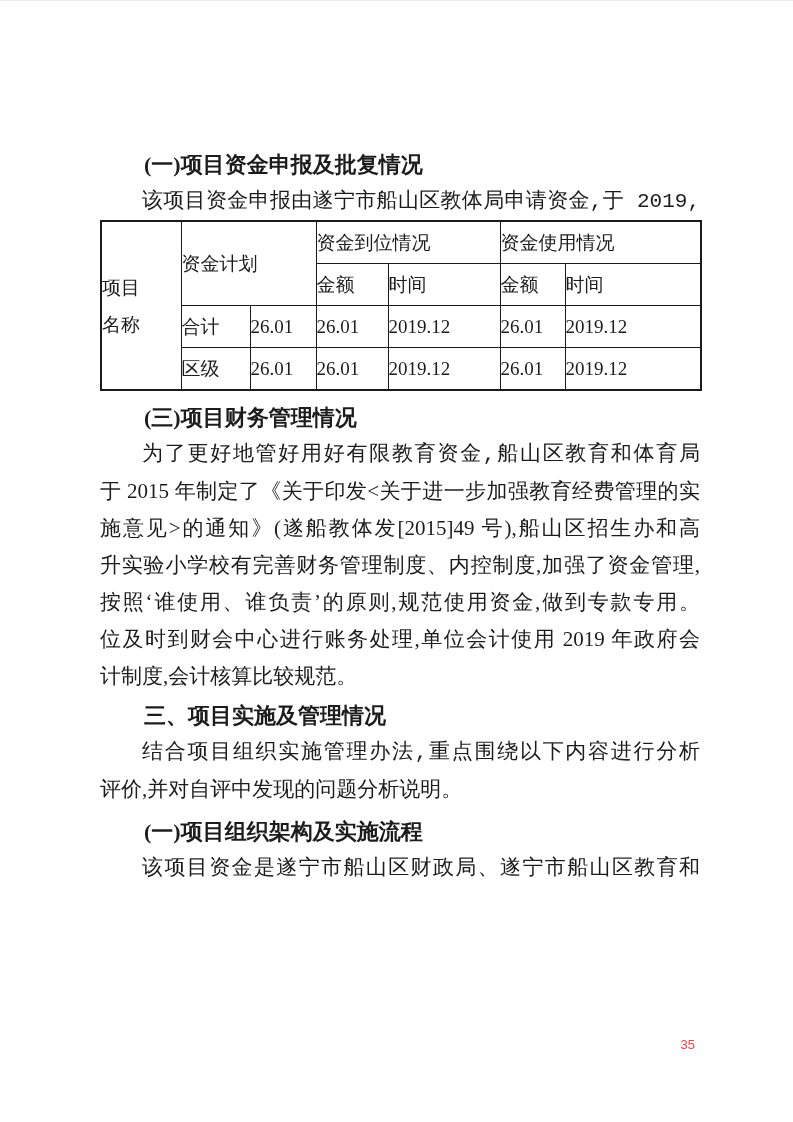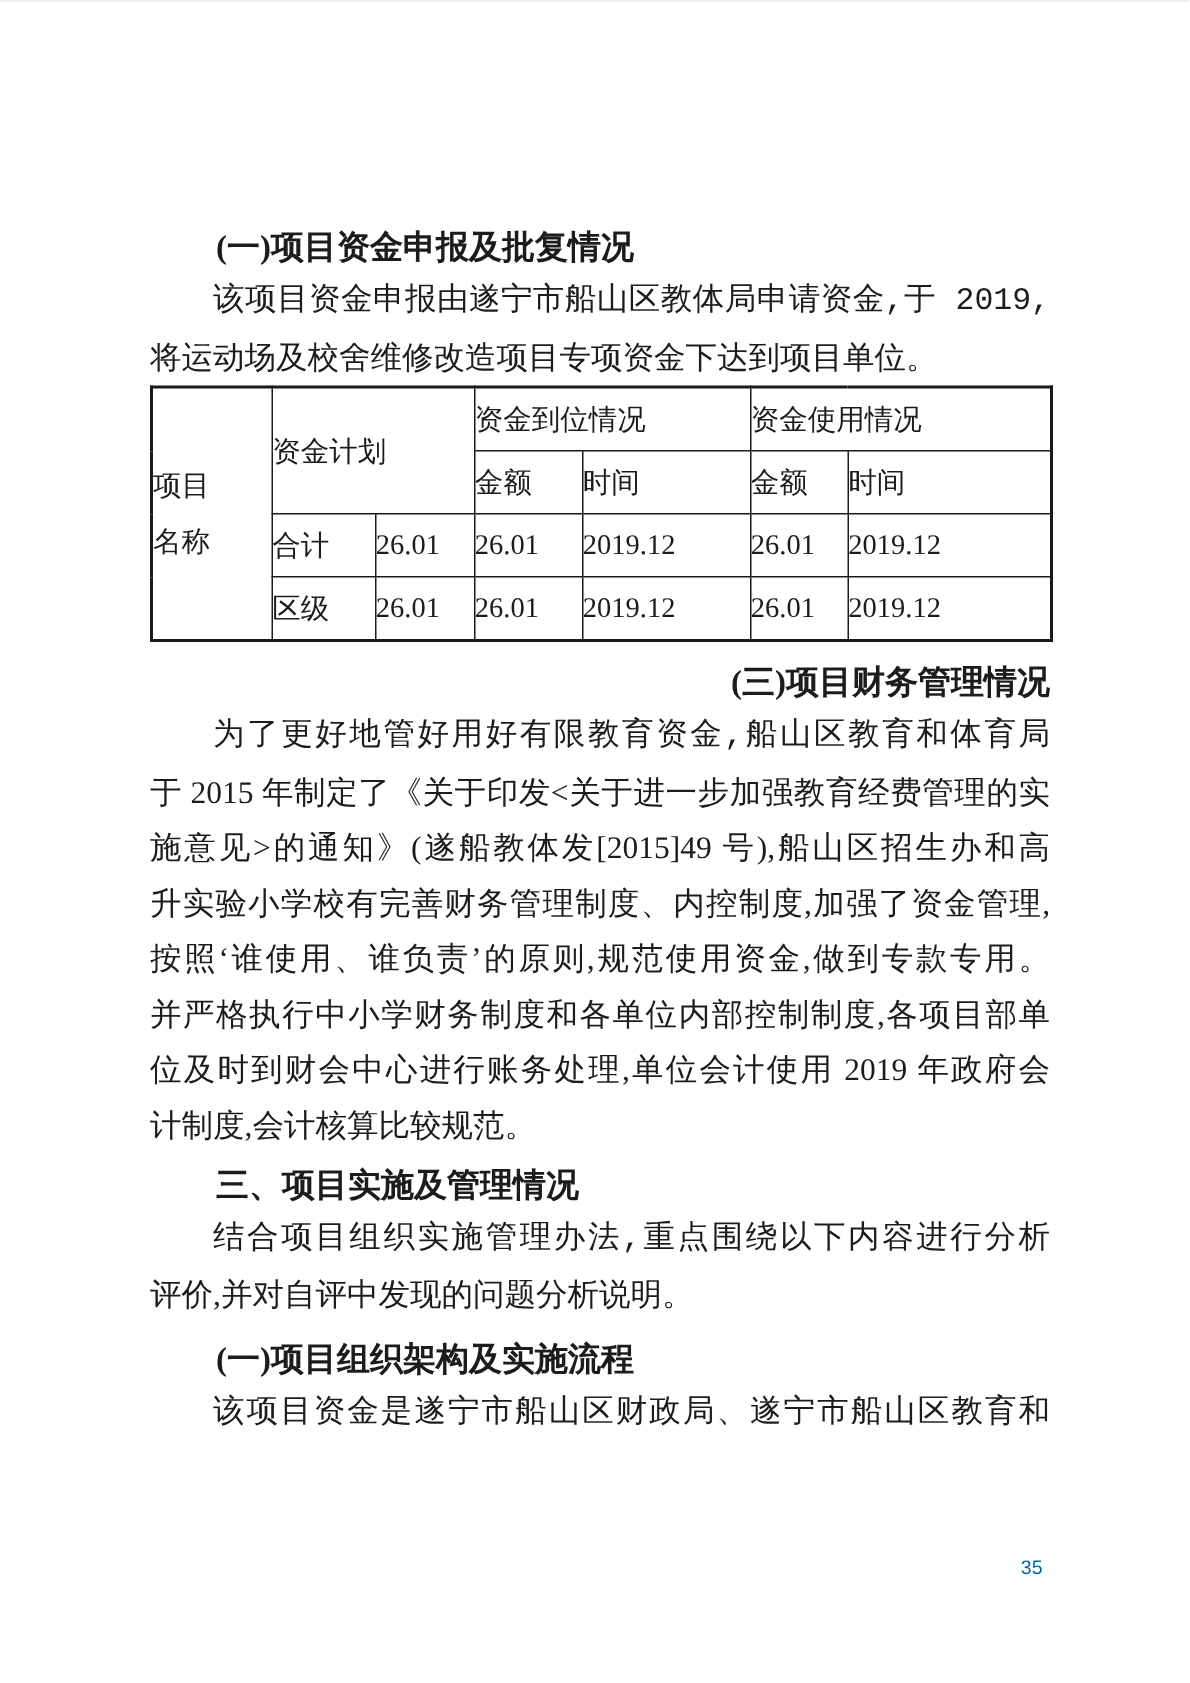--- a/index.html
+++ b/index.html
@@ -37,21 +37,21 @@
   .h-kai {
     margin: 0;
     font-size: 22px;
     line-height: 37px;
     font-weight: bold;
     text-indent: 44px;
     font-family: "Liberation Serif", "DejaVu Serif", serif;
   }
   .h-kai.tight { line-height: 33px; margin-top: 2px; }
   .h1-m { margin-top: 5px; }
-  .h3-m { margin-top: 8px; text-align: right; }
+  .h3-m { margin-top: 8px; }
   .h5-m { margin-top: 5px; }
   
   .h-hei {
     margin: 2px 0 0 0;
     font-size: 22px;
     line-height: 37px;
     font-weight: bold;
     text-indent: 44px;
     font-family: "Liberation Sans", "DejaVu Sans", sans-serif;
   }
@@ -72,33 +72,32 @@
     padding: 0;
     overflow: hidden;
   }
   .vlines div { line-height: 37px; }
   .pagenum {
     position: absolute;
     top: 1036px;
     right: 98px;
     font-size: 13px;
     font-family: "Liberation Sans", "DejaVu Sans", sans-serif;
-    color: #0369a1;
+    color: #ef4444;
   }
 </style>
 </head>
 <body>
 
 <div class="page">
   <div class="content">
 
     <h3 class="h-kai h1-m">(一)项目资金申报及批复情况</h3>
 
     <div class="line ind jl">该项目资金申报由遂宁市船山区教体局申请资金,于 2019,</div>
-    <div class="line">将运动场及校舍维修改造项目专项资金下达到项目单位。</div>
 
 
     <table class="ftable">
       <colgroup>
         <col style="width:80px">
           <col style="width:69px">
           <col style="width:66px">
         <col style="width:72px">
           <col style="width:112px">
           <col style="width:65px">
@@ -139,21 +138,20 @@
       </tbody>
     </table>
 
     <h3 class="h-kai h3-m">(三)项目财务管理情况</h3>
 
     <div class="line ind jl">为了更好地管好用好有限教育资金,船山区教育和体育局</div>
     <div class="line jl">于 2015 年制定了《关于印发&lt;关于进一步加强教育经费管理的实</div>
     <div class="line jl">施意见&gt;的通知》(遂船教体发[2015]49 号),船山区招生办和高</div>
     <div class="line jl">升实验小学校有完善财务管理制度、内控制度,加强了资金管理,</div>
     <div class="line jl">按照‘谁使用、谁负责’的原则,规范使用资金,做到专款专用。</div>
-    <div class="line jl">并严格执行中小学财务制度和各单位内部控制制度,各项目部单</div>
     <div class="line jl">位及时到财会中心进行账务处理,单位会计使用 2019 年政府会</div>
     <div class="line">计制度,会计核算比较规范。</div>
 
     <h2 class="h-hei">三、项目实施及管理情况</h2>
 
     <div class="line ind jl">结合项目组织实施管理办法,重点围绕以下内容进行分析</div>
     <div class="line">评价,并对自评中发现的问题分析说明。</div>
 
     <h3 class="h-kai h5-m">(一)项目组织架构及实施流程</h3>
 

